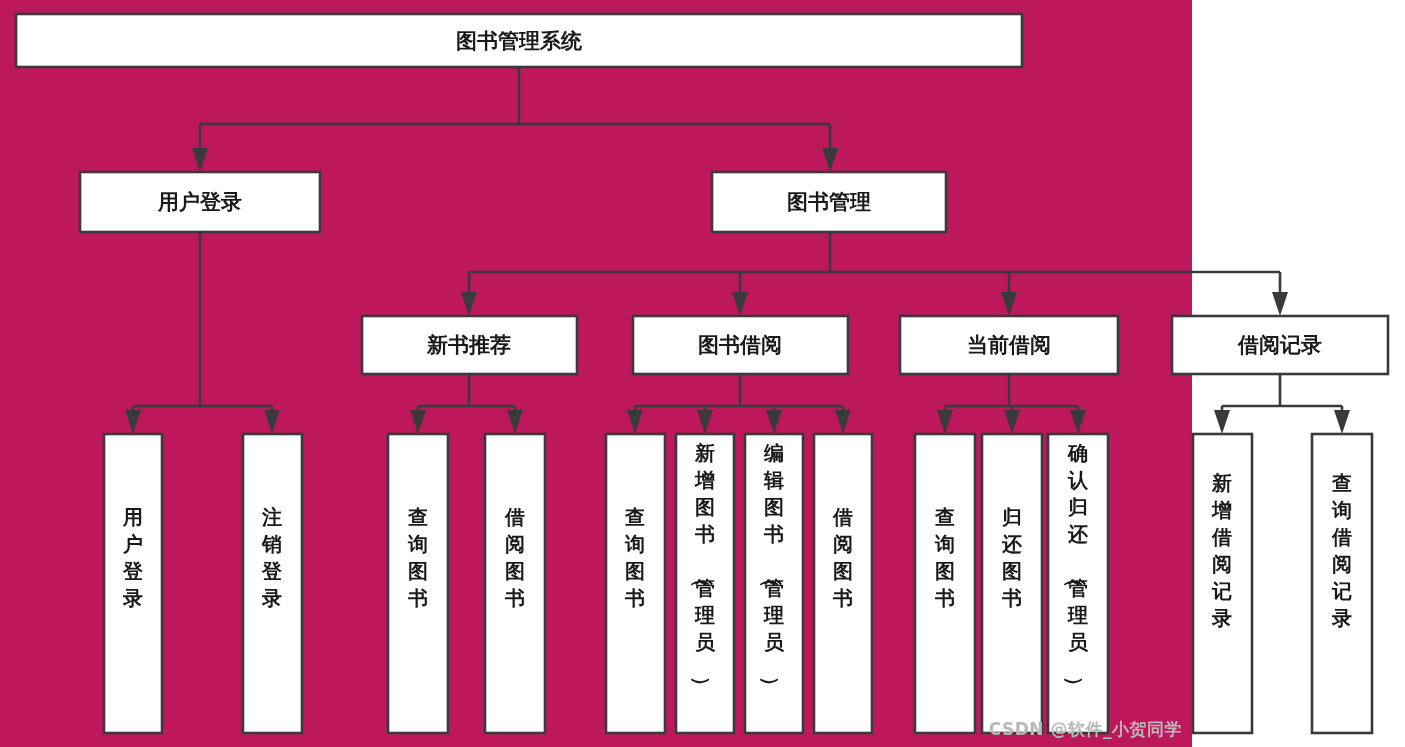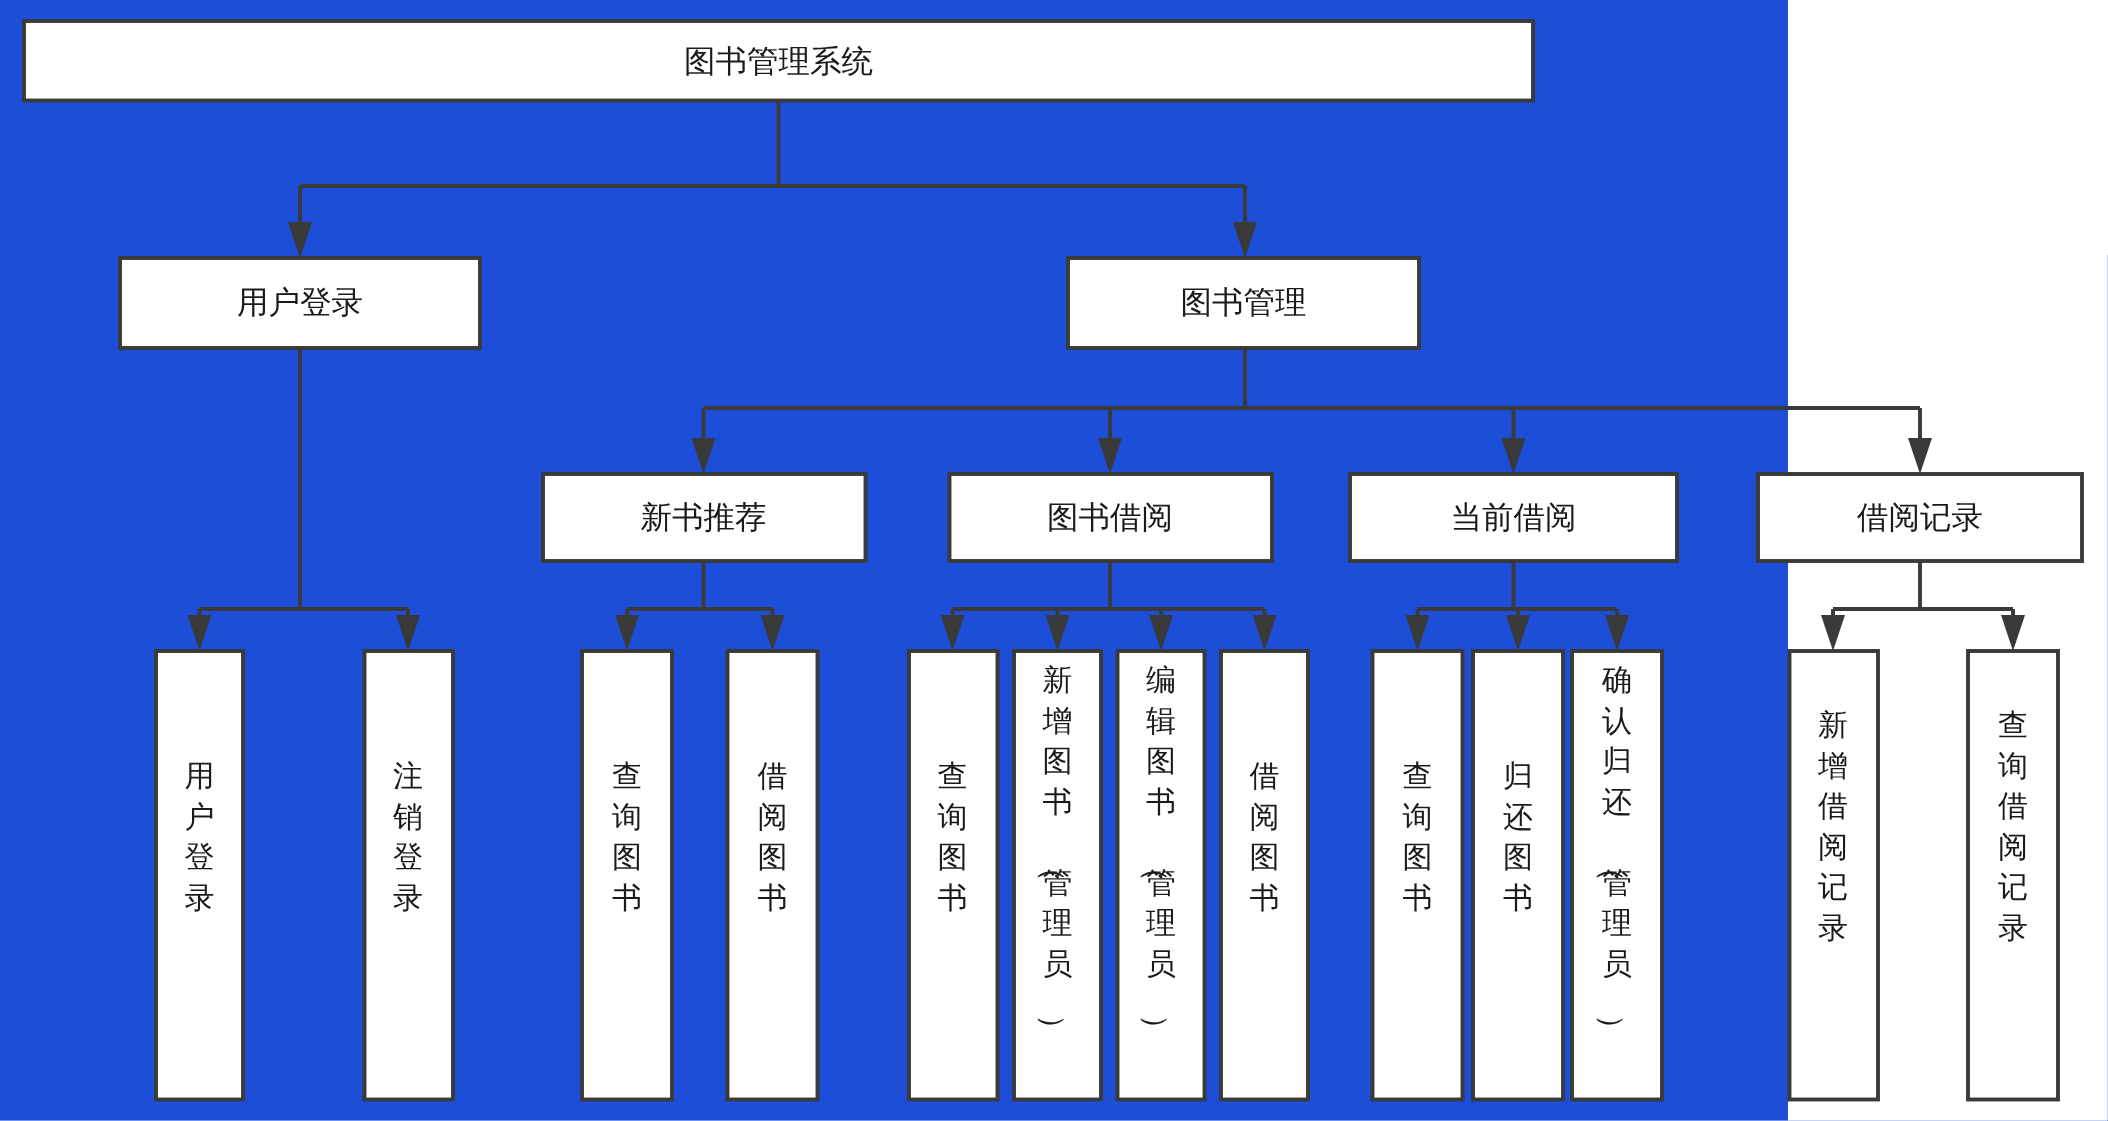--- a/index.html
+++ b/index.html
@@ -11,21 +11,22 @@
     width: 1405px;
     height: 747px;
     font-family: "DejaVu Sans", "Liberation Sans", sans-serif;
     overflow: hidden;
     position: relative;
   }
   #diagram-root {
     position: relative;
     width: 1192px;
     height: 747px;
-    background: #1d4ed8;
+    background: #be185d;
+    font-weight: bold;
   }
   svg#flow {
     position: absolute;
     top: 0;
     left: 0;
     width: 1405px;
     height: 747px;
     display: block;
   }
   .node-rect {
@@ -219,13 +220,14 @@
       <rect class="node-rect" x="1193" y="434" width="59" height="299"></rect>
       <text class="node-label-v vtext" x="1222" y="490"><tspan x="1222" dy="0">新</tspan><tspan x="1222" dy="27">增</tspan><tspan x="1222" dy="27">借</tspan><tspan x="1222" dy="27">阅</tspan><tspan x="1222" dy="27">记</tspan><tspan x="1222" dy="27">录</tspan></text>
     </g>
     <g>
       <rect class="node-rect" x="1312" y="434" width="60" height="299"></rect>
       <text class="node-label-v vtext" x="1342" y="490"><tspan x="1342" dy="0">查</tspan><tspan x="1342" dy="27">询</tspan><tspan x="1342" dy="27">借</tspan><tspan x="1342" dy="27">阅</tspan><tspan x="1342" dy="27">记</tspan><tspan x="1342" dy="27">录</tspan></text>
     </g>
 
   </svg>
 
+  <div class="watermark">CSDN @软件_小贺同学</div>
 </div>
 
 </body></html>

